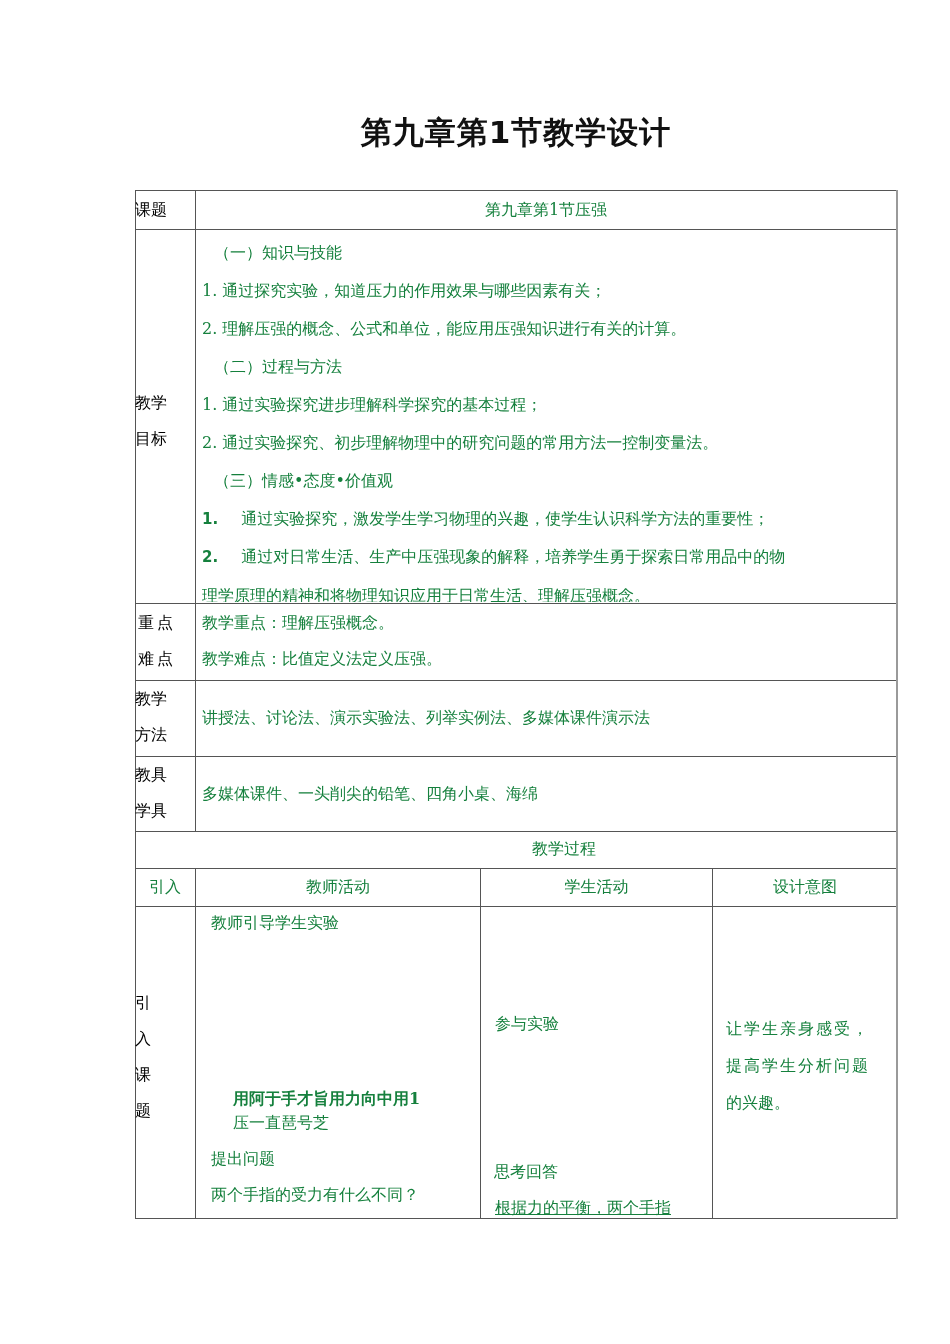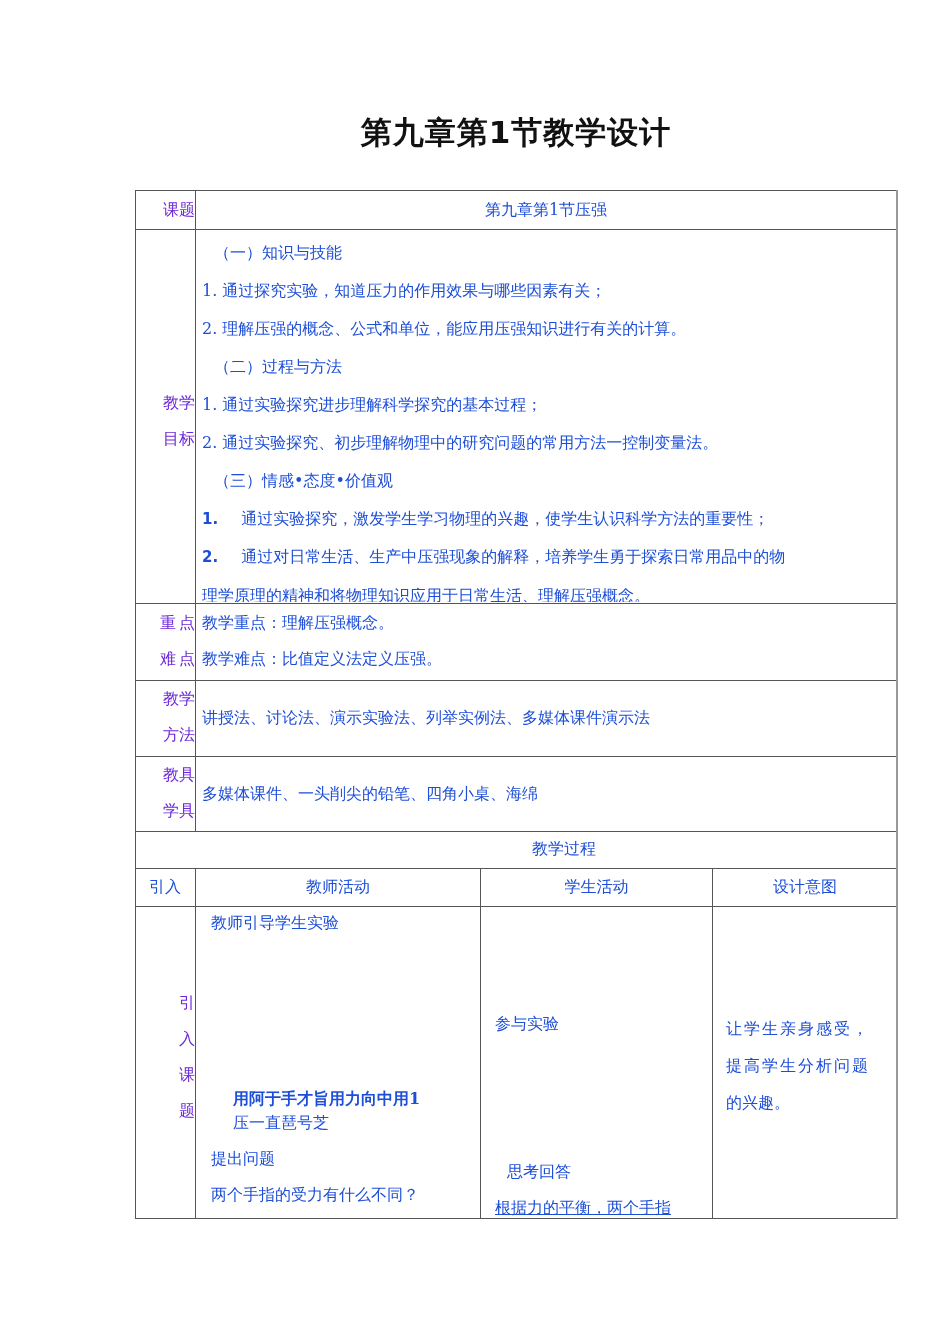--- a/index.html
+++ b/index.html
@@ -30,31 +30,31 @@
     .line { position: absolute; background: #555; }
     .h { height: 1px; }
     .v { width: 1px; }
     .v.light { background: #9a9a9a; width: 2px; }
 
     .cell-text {
       position: absolute;
       font-size: 16px;
       line-height: 20px;
       white-space: nowrap;
-      color: #1d4ed8;
+      color: #15803d;
     }
     .center { text-align: center; }
     .label-col {
       position: absolute;
       left: 135px;
       width: 60px;
-      text-align: right;
+      text-align: left;
       font-size: 16px;
       line-height: 36px;
-      color: #6d28d9;
+      color: #000000;
     }
     .num { font-family: "DejaVu Sans", "Liberation Sans", sans-serif; font-weight: bold; font-size: 15px; }
     .spaced { letter-spacing: 3px; }
   </style>
 </head>
 <body>
 
 <div class="page-title">第九章第1节教学设计</div>
 
 <div>
@@ -128,19 +128,19 @@
   <div class="label-col" style="top:1057px;">课</div>
   <div class="label-col" style="top:1093px;">题</div>
 
   <div class="cell-text" style="left:211px; top:913px;">教师引导学生实验</div>
   <div class="cell-text" style="left:233px; top:1089px;font-weight:bold;">用阿于手才旨用力向中用1</div>
   <div class="cell-text" style="left:233px; top:1113px;">压一直琶号芝</div>
   <div class="cell-text" style="left:211px; top:1149px;">提出问题</div>
   <div class="cell-text" style="left:211px; top:1185px;">两个手指的受力有什么不同？</div>
 
   <div class="cell-text" style="left:495px; top:1014px;">参与实验</div>
-  <div class="cell-text" style="left:507px; top:1162px;">思考回答</div>
+  <div class="cell-text" style="left:494px; top:1162px;">思考回答</div>
   <div class="cell-text" style="left:495px; top:1198px; height:20px; overflow:hidden;text-decoration:underline;">根据力的平衡，两个手指</div>
 
   <div class="cell-text" style="left:726px; top:1019px; letter-spacing:2px;">让学生亲身感受，</div>
   <div class="cell-text" style="left:726px; top:1056px; letter-spacing:2px;">提高学生分析问题</div>
   <div class="cell-text" style="left:726px; top:1093px;">的兴趣。</div>
 </div>
 
 </body></html>

